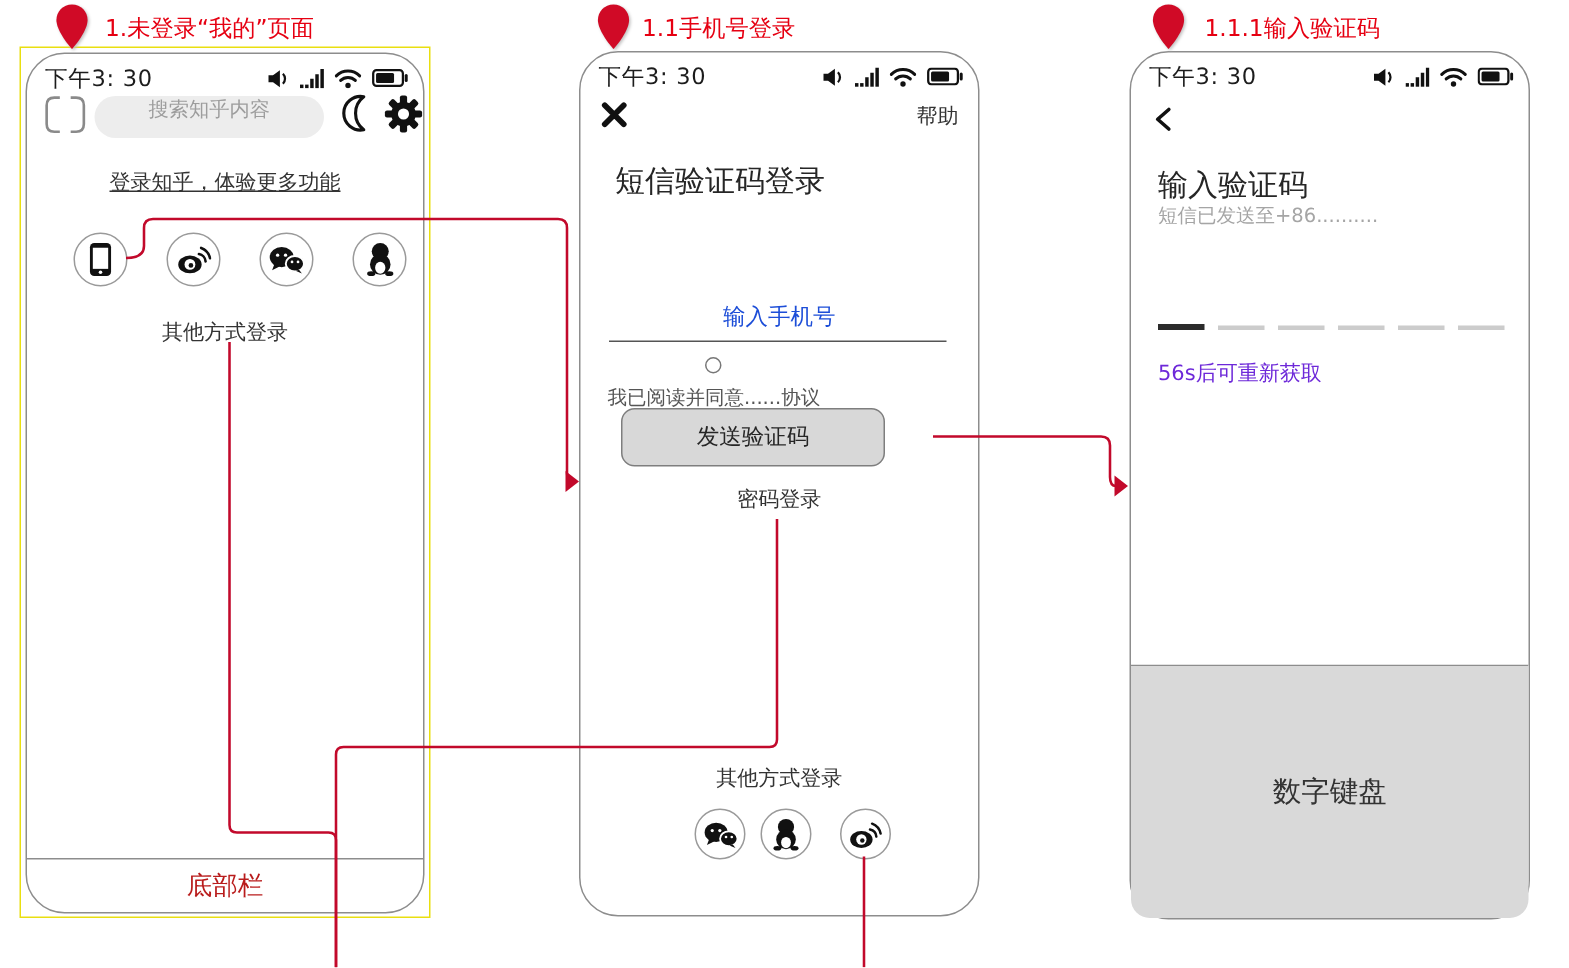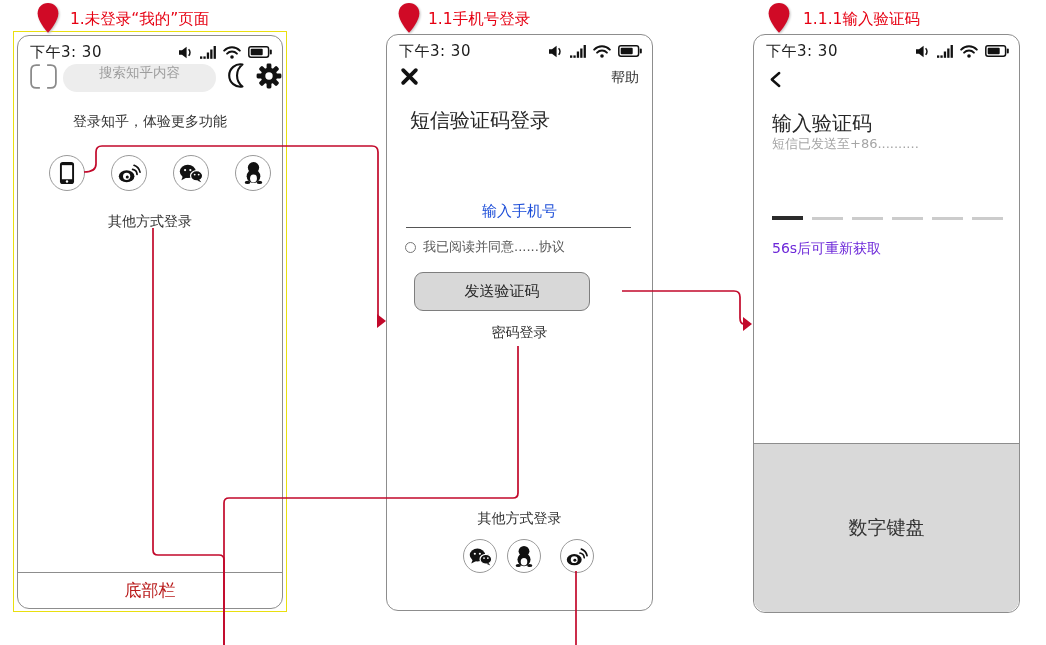--- a/index.html
+++ b/index.html
@@ -3,47 +3,47 @@
 <meta charset="utf-8">
 <style>
   html,body{margin:0;padding:0;}
   body{
     width:1046px;height:645px;position:relative;overflow:hidden;background:#fff;
     font-family:"DejaVu Sans","Liberation Sans",sans-serif;
     -webkit-font-smoothing:antialiased;
   }
   .abs{position:absolute;}
   
-  .phone{position:absolute;background:#fff;border:1.5px solid #8d8d8d;border-radius:12px;
+  .phone{position:absolute;background:#fff;border:1.5px solid #8d8d8d;border-radius:26px;
          box-sizing:border-box;z-index:2;}
   .hl-rect{position:absolute;border:1.6px solid #e9df10;box-sizing:border-box;z-index:1;}
   
   .statusbar{position:absolute;top:6px;left:12px;right:10px;height:20px;
              display:flex;justify-content:space-between;align-items:center;}
   .time{font-size:15px;color:#1c1c1c;letter-spacing:.5px;}
   .sicons{display:flex;align-items:center;gap:7px;}
   
   .ctr{left:0;right:0;text-align:center;}
   .circle{position:absolute;border:1.2px solid #9a9a9a;border-radius:50%;
           display:flex;align-items:center;justify-content:center;box-sizing:border-box;background:#fff;}
   
   .search-pill{position:absolute;left:45px;top:28px;width:153px;height:28px;border-radius:14px;
                background:#ededed;color:#9d9d9d;font-size:13.5px;
                display:flex;justify-content:center;}
-  .headline1{position:absolute;top:77px;font-size:14px;color:#333;}
+  .headline1{position:absolute;top:77px;font-size:14px;color:#333;text-decoration:underline;}
   .other-login{position:absolute;font-size:14px;color:#333;}
   .bottombar{position:absolute;left:0;right:0;bottom:0;height:35px;border-top:1.3px solid #8d8d8d;
              display:flex;align-items:center;justify-content:center;font-size:17px;color:#b91c1c;}
   
   .s2-title{position:absolute;left:23px;top:72px;font-size:20px;color:#262626;}
   .s2-sub{position:absolute;left:22px;top:111px;font-size:13px;color:#9b9b9b;}
   .s2-inputlabel{position:absolute;top:167px;font-size:15px;color:#1d4ed8;}
   .s2-underline{position:absolute;left:19px;right:21px;top:192px;border-top:1.2px solid #555;}
   .s2-agree{position:absolute;left:18px;top:203px;display:flex;align-items:center;gap:7px;
-            font-size:13px;color:#555;}
+            font-size:13px;color:#555;flex-direction:column;}
   .radio{width:11px;height:11px;border:1.5px solid #777;border-radius:50%;box-sizing:border-box;
          background:#fff;flex:none;}
   .send-btn{position:absolute;left:27px;top:237px;width:176px;height:39px;background:#d8d8d8;
             border:1.2px solid #7e7e7e;border-radius:9px;display:flex;align-items:center;
             justify-content:center;font-size:15px;color:#262626;box-sizing:border-box;}
   .pwd-login{position:absolute;top:289px;font-size:14px;color:#333;}
   .help{position:absolute;right:13px;top:34px;font-size:14px;color:#333;}
   
   .s3-title{position:absolute;left:18px;top:75px;font-size:20px;color:#262626;}
   .s3-sub{position:absolute;left:18px;top:100px;font-size:13px;color:#a5a5a5;}

